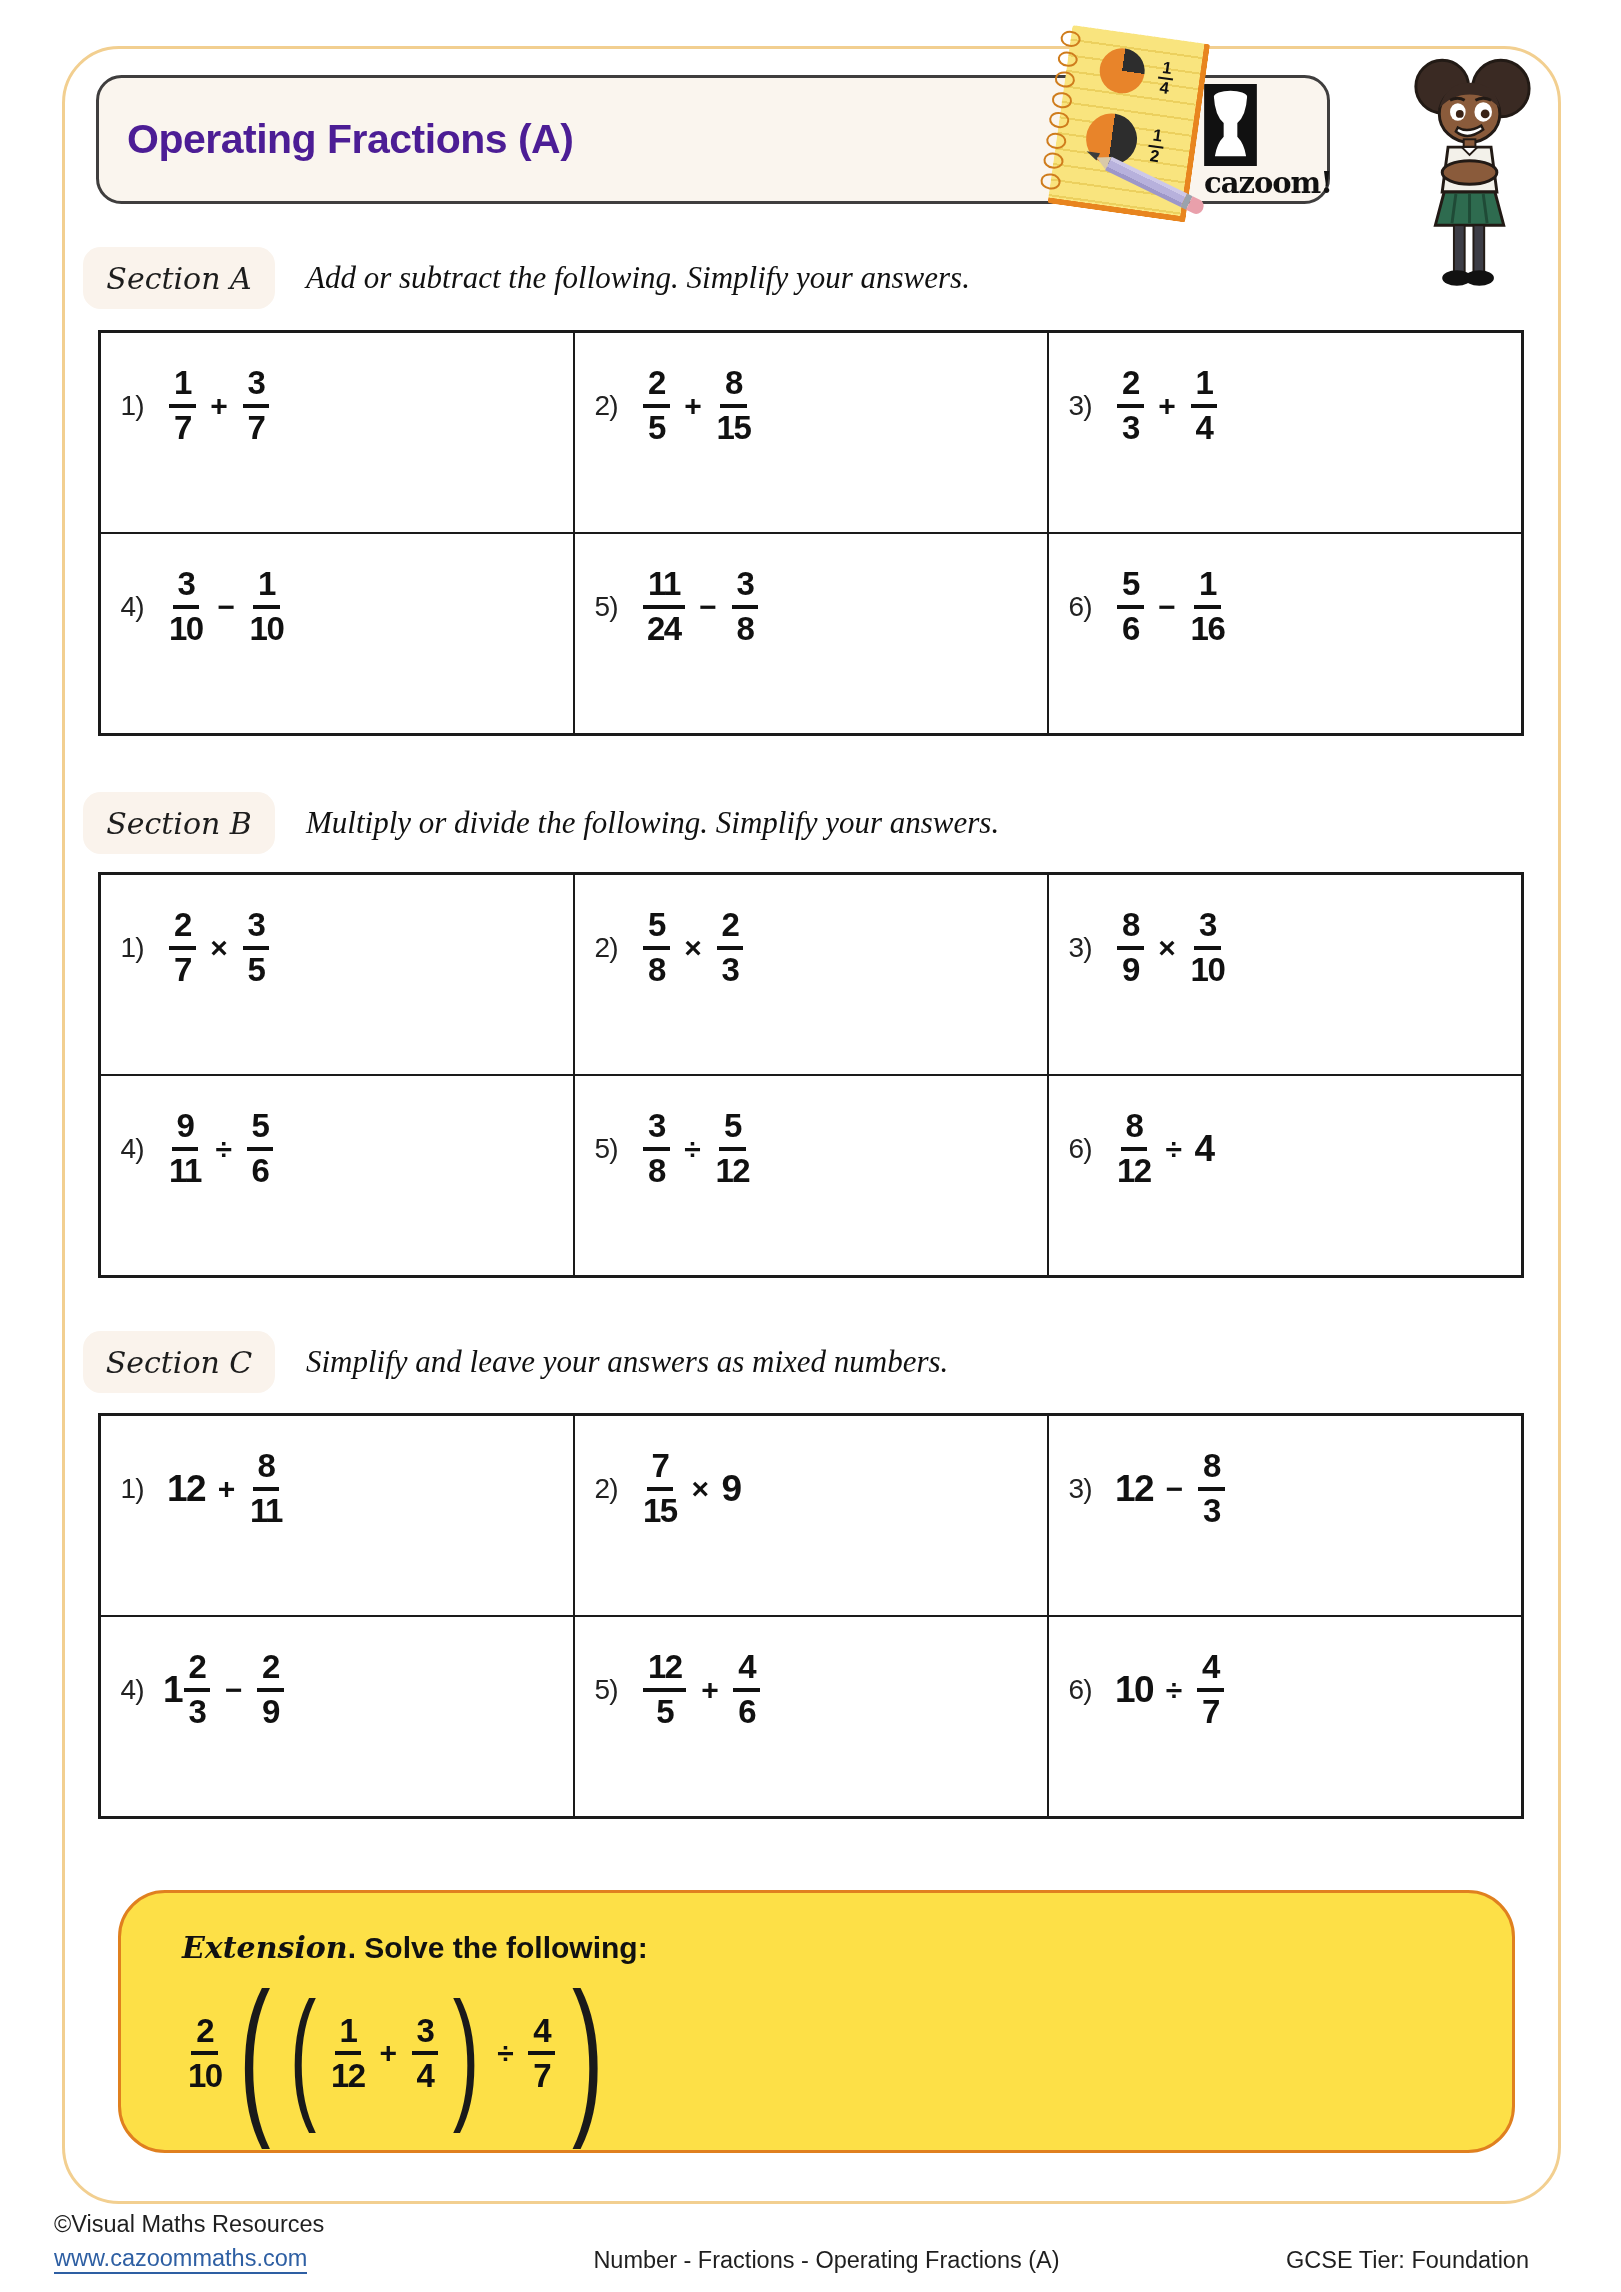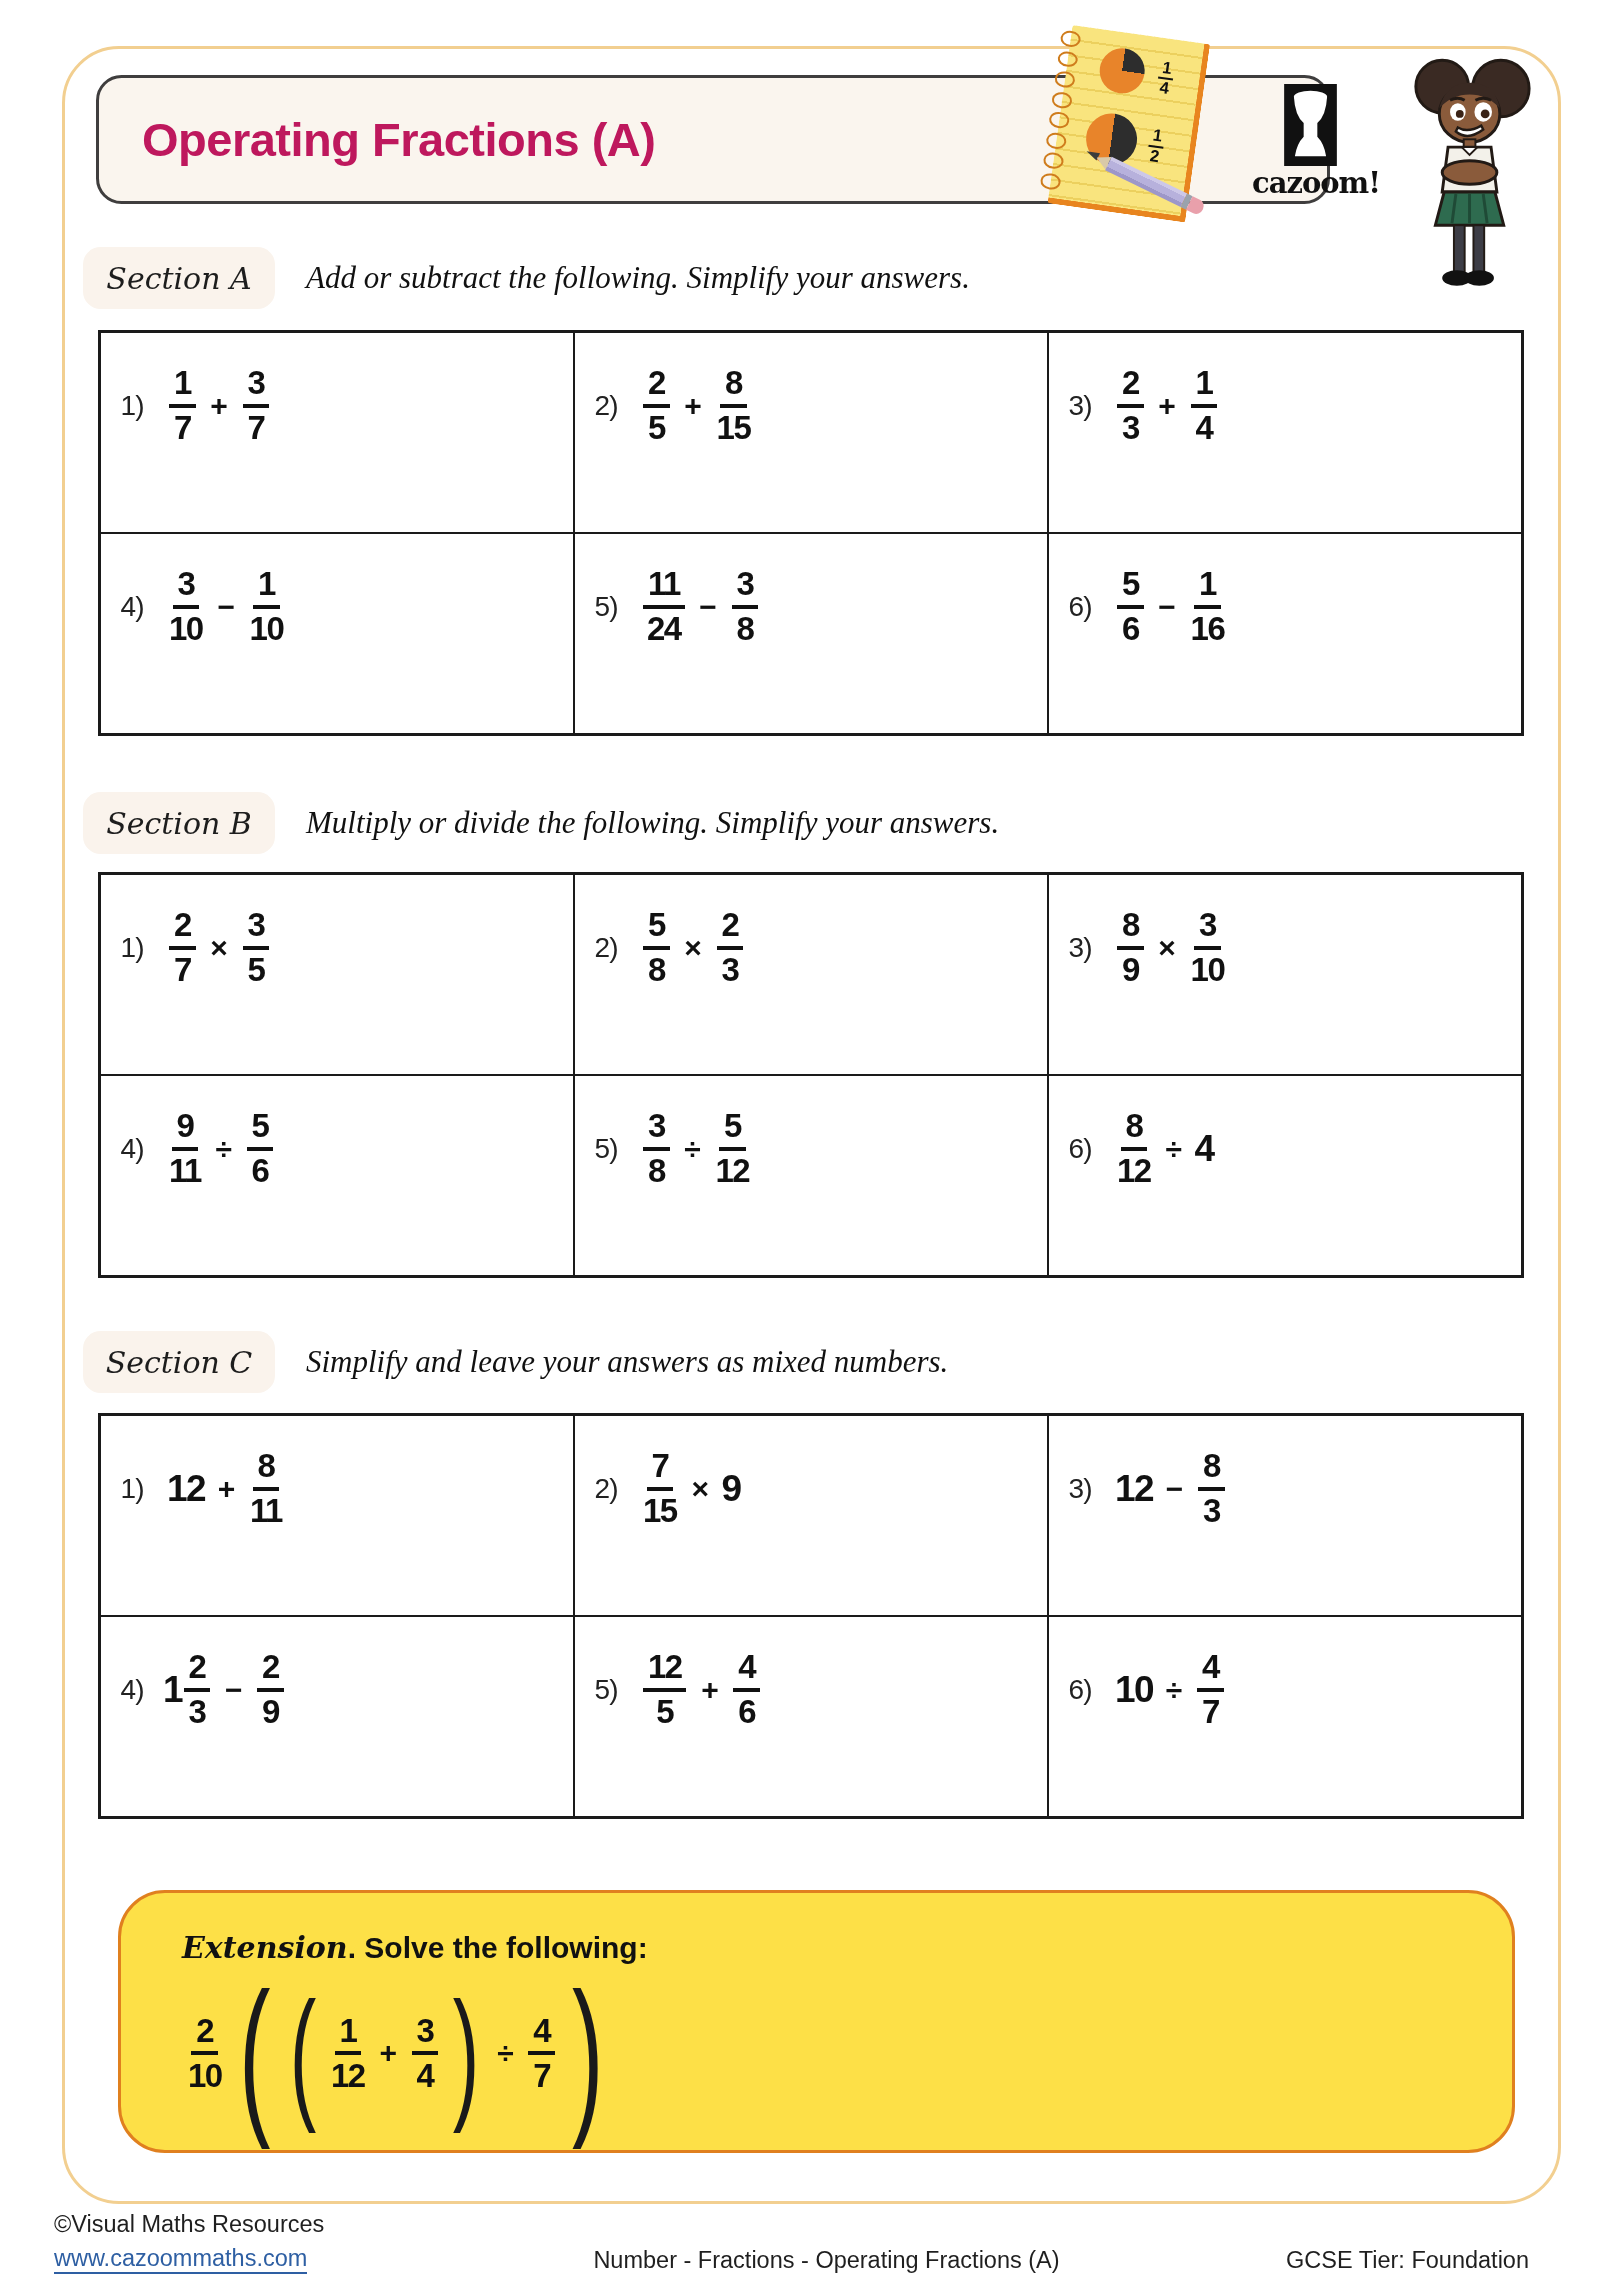--- a/index.html
+++ b/index.html
@@ -4,24 +4,24 @@
 <style>
   html,body{margin:0;padding:0;background:#ffffff;}
   body{width:1621px;height:2293px;position:relative;font-family:"Liberation Sans",sans-serif;color:#1a1a1a;overflow:hidden;}
   .abs{position:absolute;}
 
   
   .page-border{left:62px;top:46px;width:1493px;height:2152px;border:3.9px solid #f2cf90;border-radius:57px;}
 
   
   .title-box{left:96px;top:75px;width:1228px;height:123px;background:#faf5ee;border:3.9px solid #3f3e3e;border-radius:25.5px;display:flex;align-items:center;}
-  .title-text{font-size:47px;font-weight:bold;letter-spacing:-0.5px;margin-left:43px;color:#be185d;}
-
-  
-  .logo{left:1252px;top:84px;width:116px;text-align:center;}
+  .title-text{font-size:41px;font-weight:bold;letter-spacing:-0.5px;margin-left:28px;color:#4c1d95;}
+
+  
+  .logo{left:1204px;top:84px;width:116px;}
   .logo-drum{display:inline-block;}
   .logo-brand{font-family:"DejaVu Serif",serif;font-weight:bold;font-size:29px;letter-spacing:-1px;color:#111;margin-top:-3.9px;}
 
   
   .notepad{left:1035px;top:33px;width:176px;height:186px;transform:rotate(8deg);z-index:5;}
   .pad-body{position:absolute;left:23.5px;top:0;width:133px;height:174px;background:#f9e47e;border-right:6.9px solid #e8851f;border-bottom:6.9px solid #e8851f;border-radius:2.9px;
     background-image:repeating-linear-gradient(to bottom,transparent 0 13.7px,#ecd05e 13.7px 15.7px);}
   .ring{position:absolute;left:13.7px;width:16.7px;height:11.8px;border:2.9px solid #cf7c1c;border-radius:50%;background:transparent;}
   .pie{position:absolute;border-radius:50%;}
   .pie1{left:57px;top:15.7px;width:45px;height:45px;background:conic-gradient(#2d2d2d 0 25%,#e8842a 0);}

